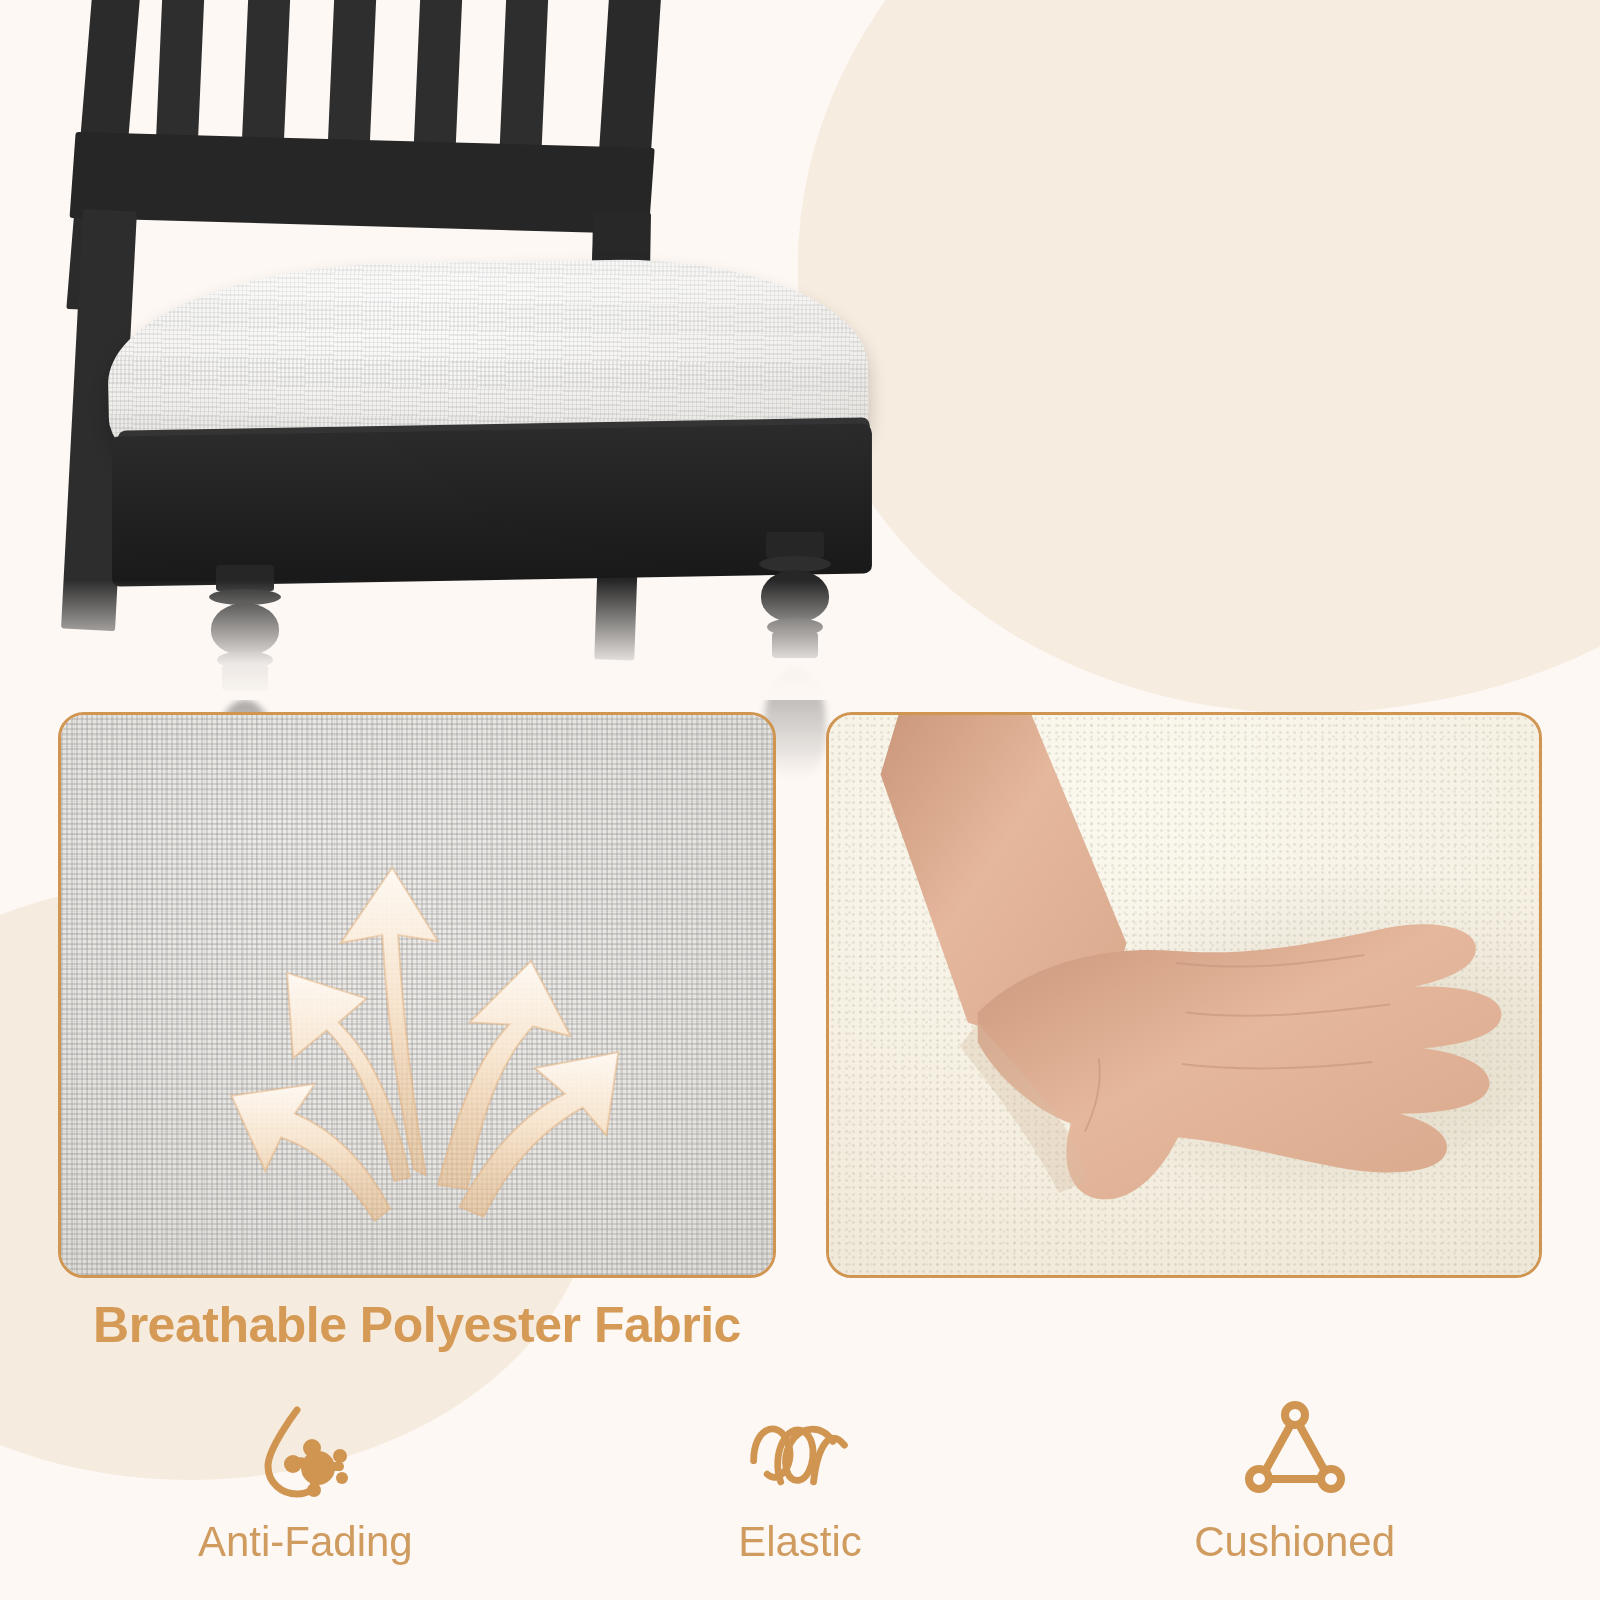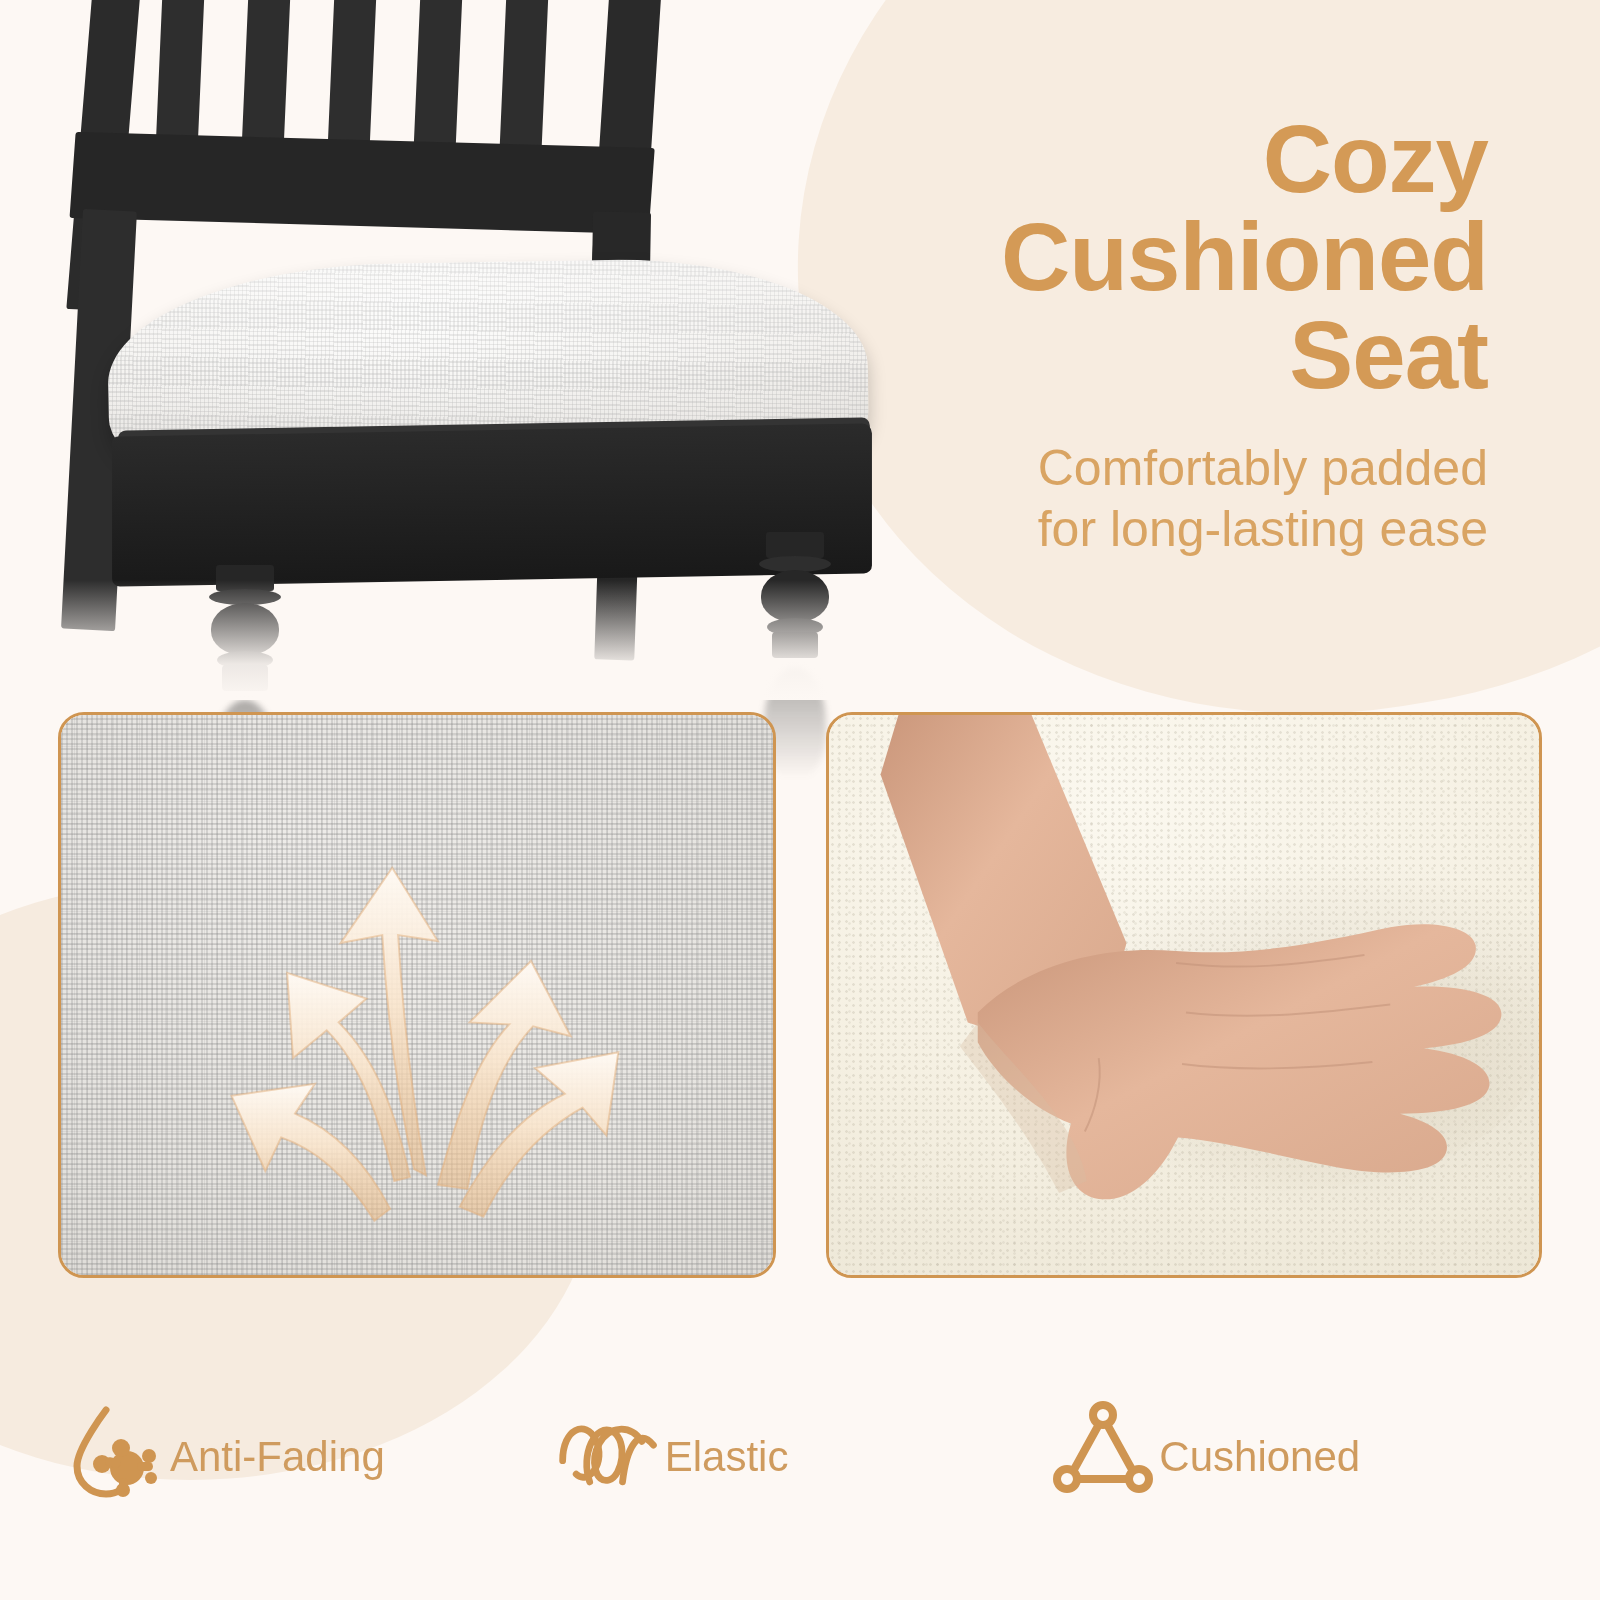--- a/index.html
+++ b/index.html
@@ -279,21 +279,21 @@
   .features {
     position: absolute;
     left: 58px;
     top: 1396px;
     width: 1484px;
     display: flex;
   }
   .feature {
     flex: 1;
     display: flex;
-    flex-direction: row;
+    flex-direction: column;
     align-items: center;
   }
   .feature .ficon {
     width: 112px;
     height: 110px;
     display: flex;
     align-items: center;
     justify-content: center;
   }
   .feature .flabel {
@@ -349,31 +349,20 @@
           <div class="turn t3"></div>
         <div class="turn t4"></div>
           <div class="turn t5"></div>
       </div>
 
       <div class="refl-leg refl-l1"></div>
       <div class="refl-leg refl-l2"></div>
       <div class="hero-fade"></div>
     </div>
 
-    <div class="headline-block">
-      <div class="headline">
-        <div>Cozy</div>
-        <div>Cushioned</div>
-        <div>Seat</div>
-      </div>
-      <div class="subhead">
-        <div>Comfortably padded</div>
-        <div>for long-lasting ease</div>
-      </div>
-    </div>
   </div>
 
   <div class="panel panel-left">
     <div class="fabric"></div>
     <svg class="arrows" viewBox="0 0 718 566" preserveAspectRatio="none">
       <defs>
         <linearGradient id="ag" x1="0" y1="1" x2="0" y2="0">
           <stop offset="0%" stop-color="#e8b883" stop-opacity=".55"></stop>
           <stop offset="55%" stop-color="#fbe6cd" stop-opacity=".88"></stop>
           <stop offset="100%" stop-color="#fffaf4" stop-opacity=".97"></stop>
@@ -419,20 +408,21 @@
       <g stroke="#c3937a" stroke-width="2" fill="none" opacity=".55">
         <path d="M350 250 C420 258 470 252 540 242"></path>
         <path d="M360 300 C430 308 500 300 566 292"></path>
         <path d="M356 352 C420 360 490 356 548 350"></path>
         <path d="M258 420 C268 400 276 372 272 346"></path>
       </g>
       <path d="M150 310 C190 360 250 410 260 470 L232 482 C200 420 158 368 132 334 Z" fill="#d7bda2" opacity=".35"></path>
     </svg>
   </div>
 
+  <div class="caption caption-left">Breathable Polyester Fabric</div>
 
   <div class="features">
 
     <div class="feature">
       <div class="ficon">
         <svg width="106" height="106" viewBox="0 0 106 106">
           <path d="M45 12 C45 12 16 50 16 68 C16 85 30 96 45 96 C50 96 55 95 59 92" fill="none" stroke="#cf9551" stroke-width="7" stroke-linecap="round"></path>
           <g fill="#cf9551">
             <circle cx="66" cy="70" r="17"></circle>
             <circle cx="60" cy="50" r="9"></circle>

